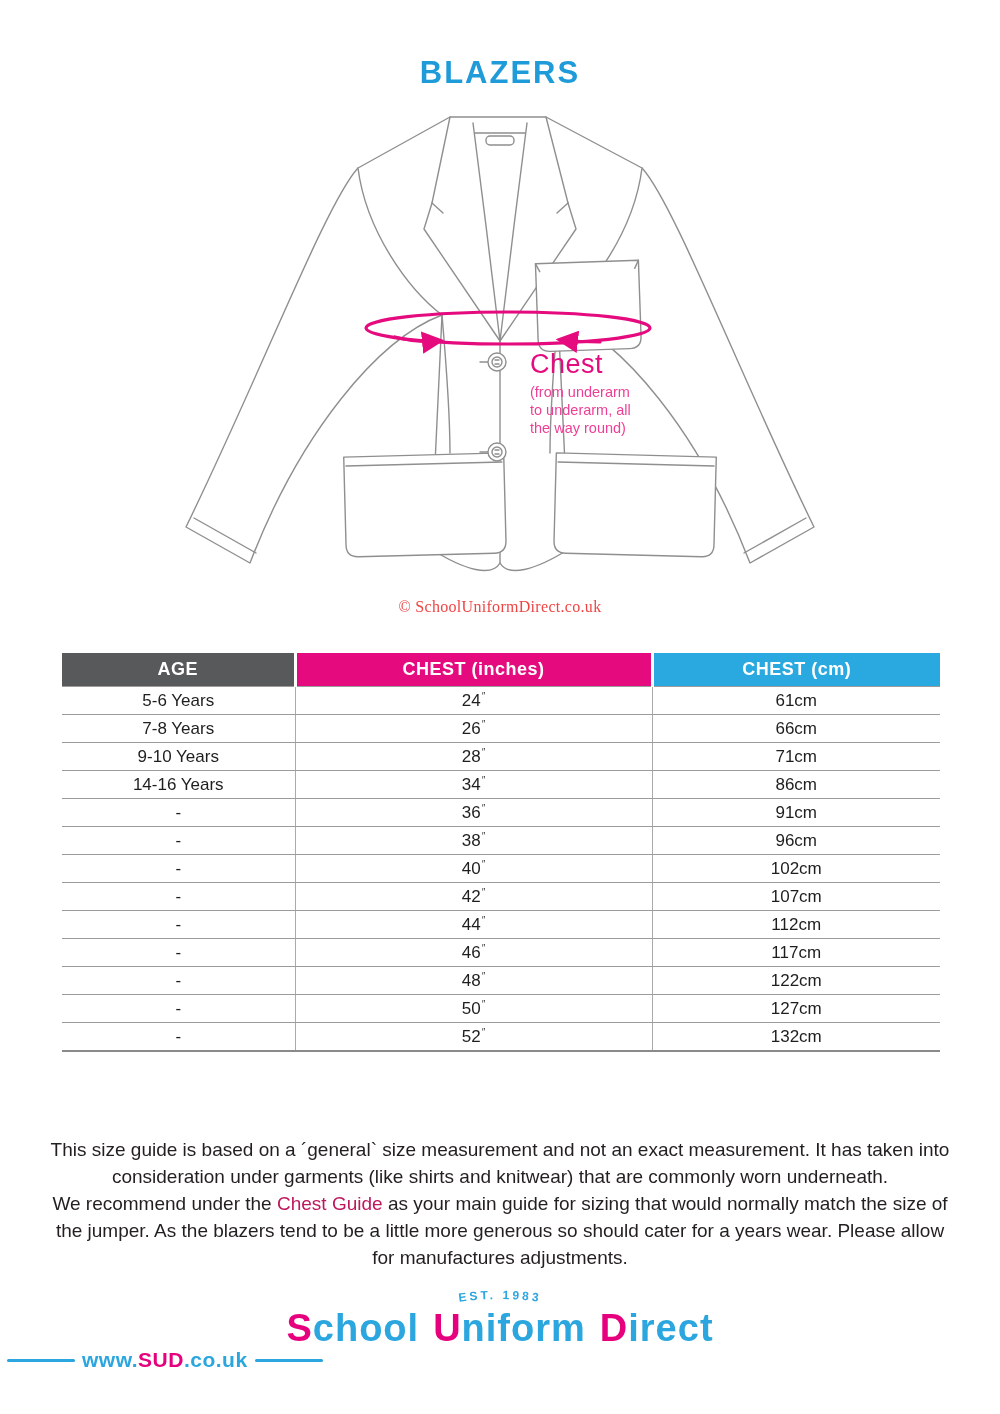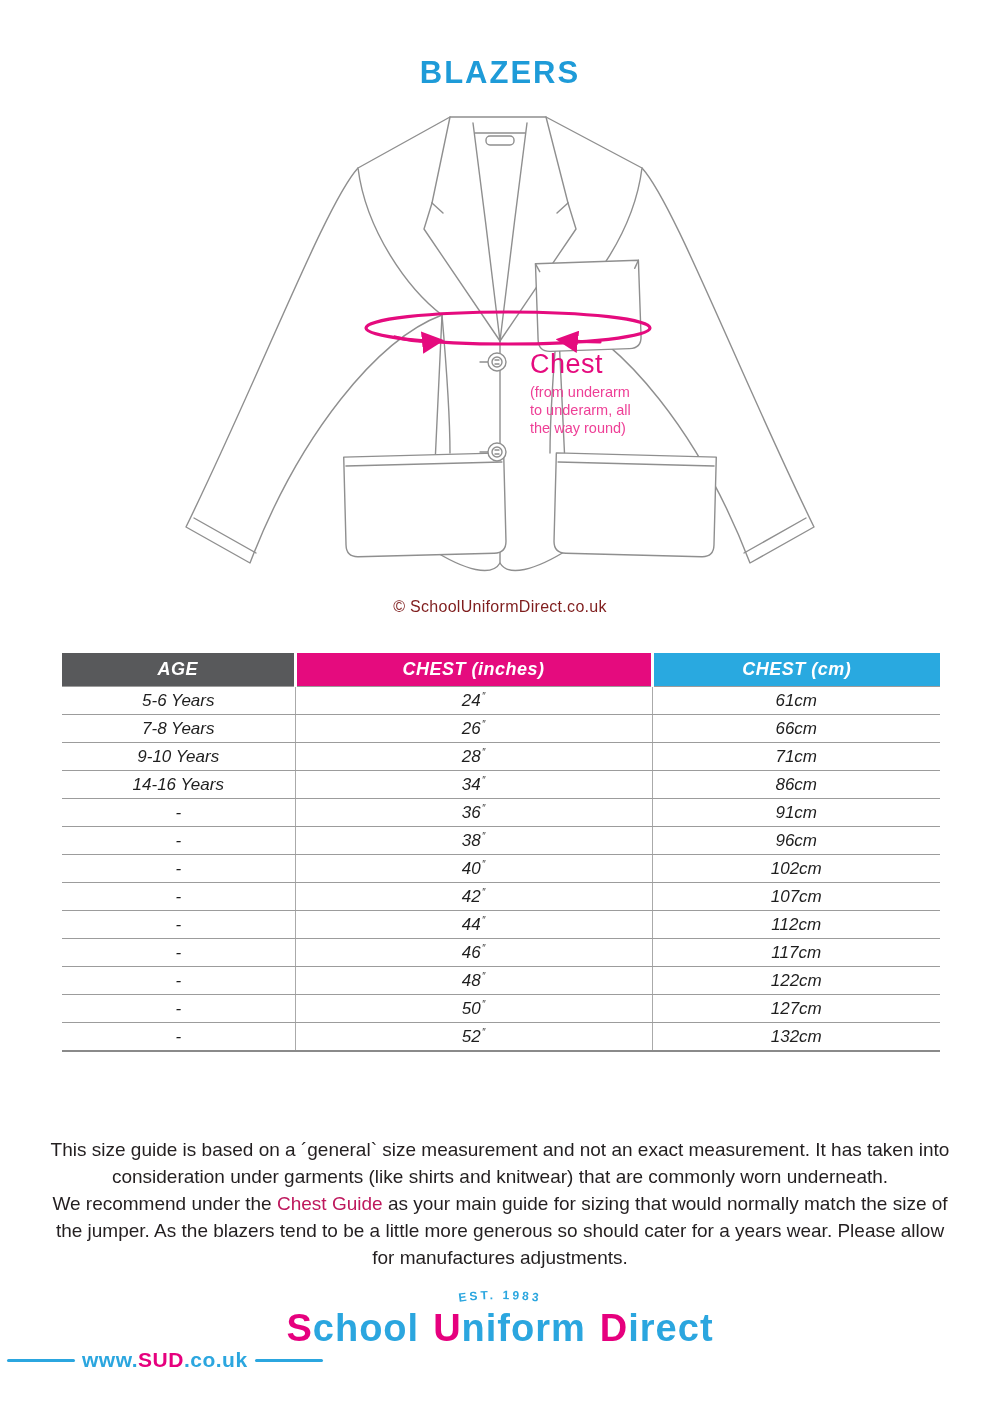--- a/index.html
+++ b/index.html
@@ -6,25 +6,25 @@
   .page{position:relative;width:1000px;height:1414px;background:#fff;overflow:hidden;
         font-family:"Liberation Sans",sans-serif;color:#231f20;}
 
   
   .title{position:absolute;top:55px;left:0;width:100%;text-align:center;
          font-size:31px;font-weight:700;letter-spacing:2px;color:#1e9bd8;}
 
   
   .figure{position:absolute;left:170px;top:103px;width:660px;height:500px;}
   .copyright{position:absolute;top:598px;left:0;width:100%;text-align:center;
-             font-size:16px;color:#7f1d1d;letter-spacing:0.3px;}
+             font-size:16px;color:#ef4444;letter-spacing:0.3px;font-family:Liberation Serif, serif;}
 
   
   .size-table{position:absolute;left:62px;top:653px;width:878px;
-              border-collapse:collapse;table-layout:fixed;font-style:italic;}
+              border-collapse:collapse;table-layout:fixed;}
   .size-table th{height:33px;font-size:18px;font-weight:700;color:#fff;
                  text-align:center;vertical-align:middle;letter-spacing:0.5px;padding:0;}
   .th-age{background:#58595b;border-right:3px solid #fff;}
   .th-in{background:#e50b7e;border-right:3px solid #fff;}
   .th-cm{background:#29a9e0;}
   .size-table td{height:27px;font-size:17px;text-align:center;vertical-align:middle;
                  color:#1e1e1e;border-bottom:1px solid #9c9c9c;padding:0;}
   .size-table tbody tr:first-child td{border-top:1px solid #9c9c9c;}
   .size-table tbody tr:last-child td{border-bottom:2px solid #8a8a8a;}
   .td-in,.td-cm{border-left:1px solid #aaaaaa;}

